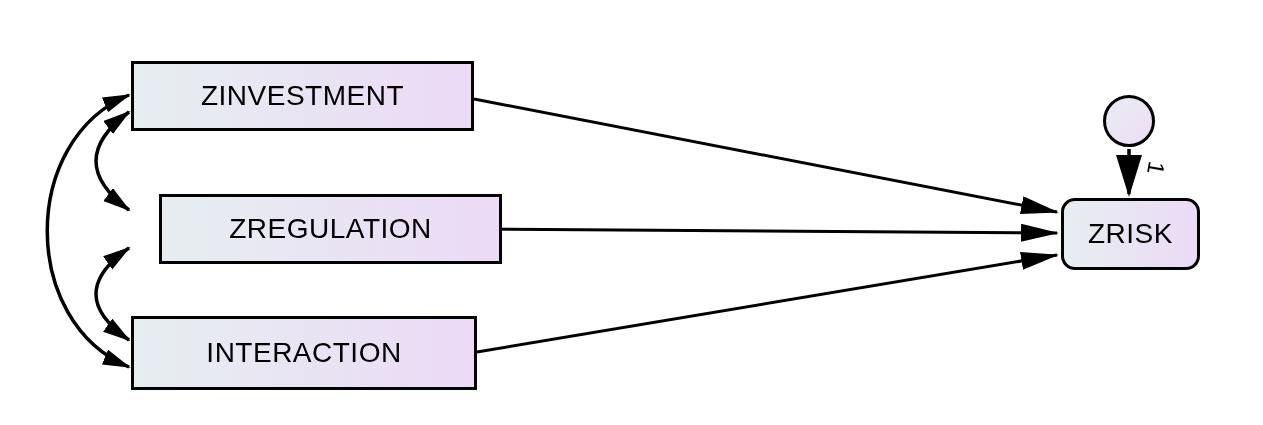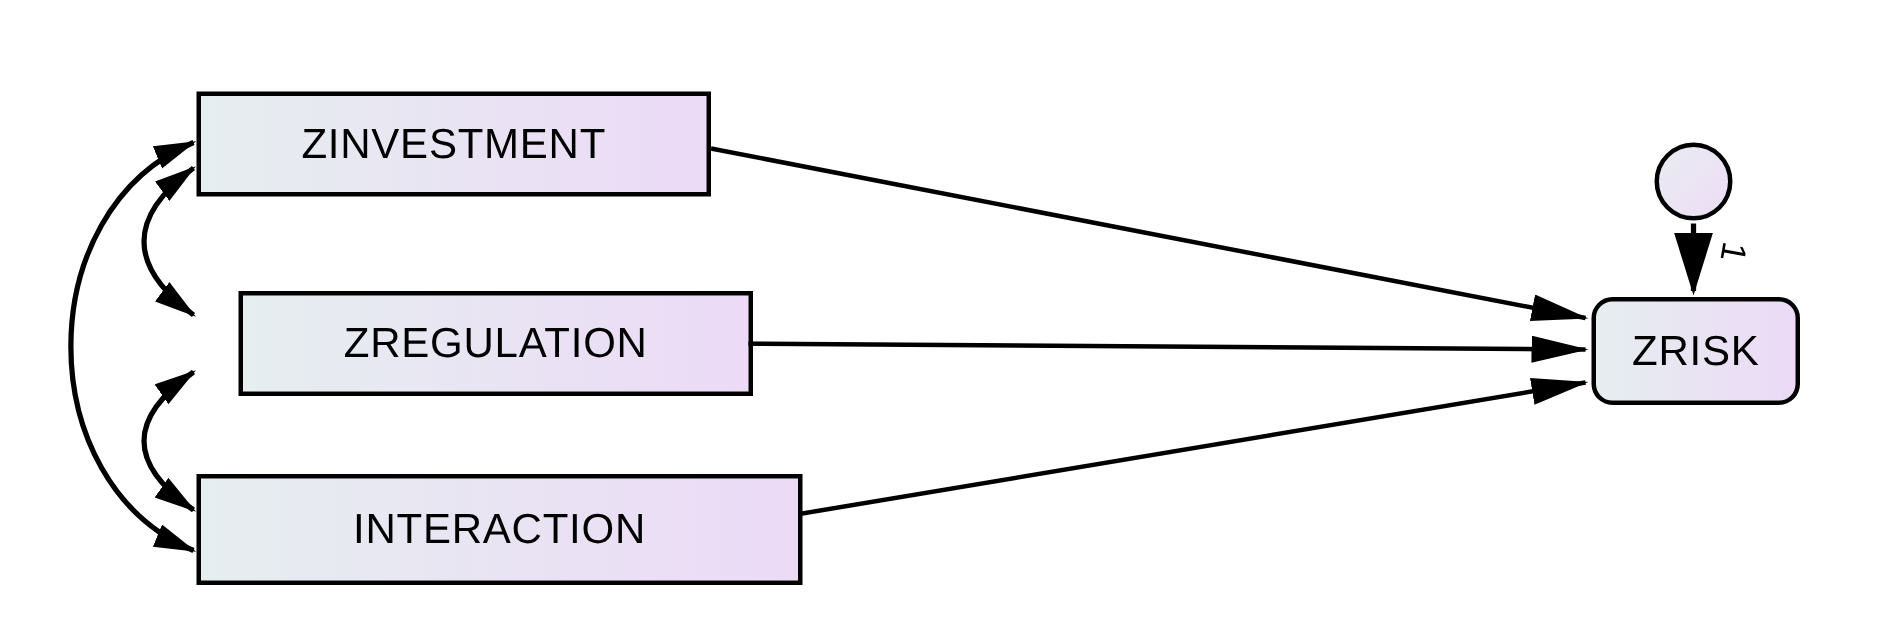--- a/index.html
+++ b/index.html
@@ -17,21 +17,21 @@
     border:3px solid #000000;
     background:linear-gradient(90deg,#e6eef0 0%,#e9e3f3 55%,#ecdaf7 100%);
     display:flex;align-items:center;justify-content:center;
     color:#000000;
     font-size:28px;
     letter-spacing:0.5px;
     user-select:none;
   }
   #node-zinvestment{left:131px;top:61px;width:343px;height:70px;}
   #node-zregulation{left:131px;top:194px;width:343px;height:70px;margin-left:28px;}
-  #node-interaction{left:131px;top:316px;width:404px;height:74px;}
+  #node-interaction{left:131px;top:316px;width:346px;height:74px;}
   #node-zrisk{left:1061px;top:198px;width:139px;height:72px;border-radius:14px;}
   #error-circle{
     position:absolute;
     left:1103px;top:95px;width:52px;height:52px;
     box-sizing:border-box;
     border:3.5px solid #000000;
     border-radius:50%;
     background:linear-gradient(135deg,#e8ecf2 0%,#eeddf6 100%);
   }
   #error-weight{

